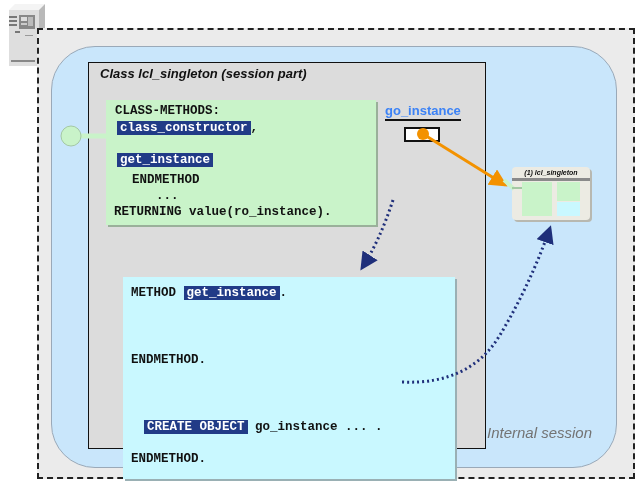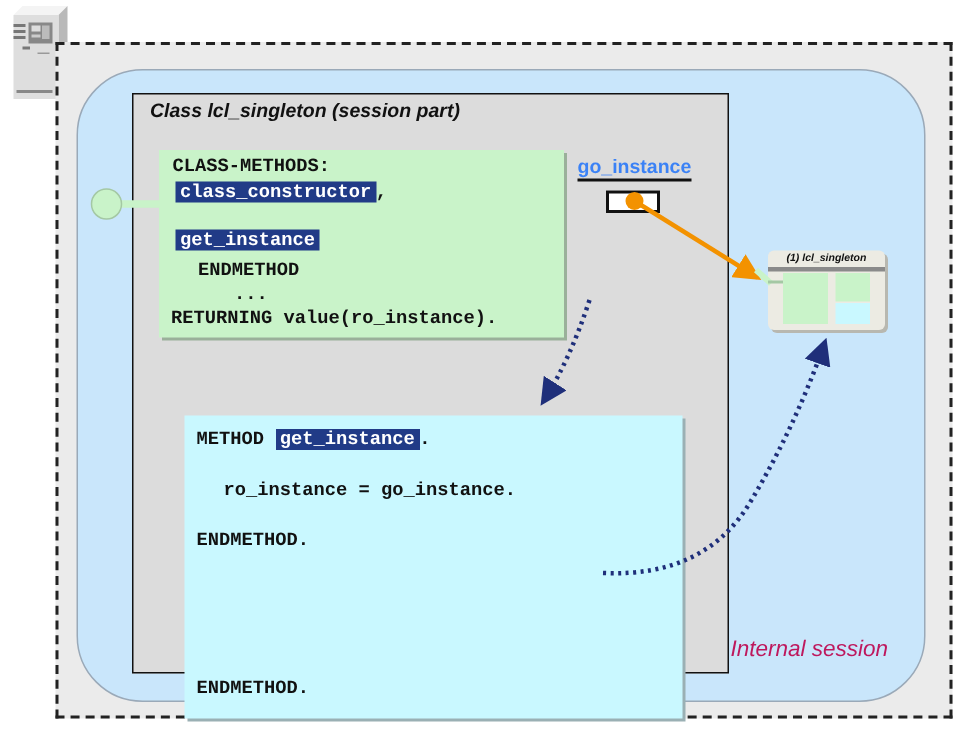--- a/index.html
+++ b/index.html
@@ -11,21 +11,21 @@
   #classbox{left:88px;top:62px;width:398px;height:387px;background:#dcdcdc;border:1px solid #111;box-sizing:border-box;}
   #classtitle{left:100px;top:66px;font-size:13px;font-weight:bold;font-style:italic;color:#111;}
   #greenbox{left:106px;top:100px;width:270px;height:125px;background:#c9f3c9;box-shadow:2px 2px 0 #9ab09a;}
   #cyanbox{left:123px;top:233px;width:332px;height:202px;background:#c9f8ff;box-shadow:2px 2px 0 #9ab0b4;margin-top:44px;}
   .code{font-family:"Liberation Mono",monospace;font-weight:bold;font-size:12.5px;color:#111;white-space:pre;line-height:15px;}
   .hl{background:#213b87;color:#ffffff;padding:0 3px;}
   #golabel{left:385px;top:103px;font-size:13px;font-weight:bold;color:#3b82f6;border-bottom:2px solid #111;padding-bottom:1px;}
   #gobox{left:404px;top:127px;width:36px;height:15px;background:#fff;border:2px solid #111;box-sizing:border-box;}
   #inst{left:512px;top:167px;width:78px;height:53px;background:#ecebe3;border-radius:4px;box-shadow:2px 2px 0 #b8b8b0;}
   #insttitle{left:0;top:2px;width:78px;text-align:center;font-size:7px;font-weight:bold;font-style:italic;color:#111;}
-  #sessionlabel{left:487px;top:424px;font-size:15px;font-style:italic;color:#be185d;}
+  #sessionlabel{left:487px;top:424px;font-size:15px;font-style:italic;color:#737373;}
   svg.overlay{position:absolute;left:0;top:0;}
 </style>
 </head>
 <body>
 
 <div class="abs" id="server">
   <svg width="44" height="62" viewBox="0 0 44 62">
     <polygon points="4,6 34,6 40,0 10,0" fill="#f4f4f4"></polygon>
     <polygon points="34,6 40,0 40,56 34,62" fill="#b9b9b9"></polygon>
     <rect x="4" y="6" width="30" height="56" fill="#dedede"></rect>
@@ -53,22 +53,22 @@
   <div class="abs code" style="left:9px;top:4px;">CLASS-METHODS:</div>
   <div class="abs code" style="left:11px;top:21px;"><span class="hl">class_constructor</span><span>,</span></div>
   <div class="abs code" style="left:11px;top:53px;"><span class="hl">get_instance</span></div>
   <div class="abs code" style="left:26px;top:73px;">ENDMETHOD</div>
   <div class="abs code" style="left:50px;top:89px;">...</div>
   <div class="abs code" style="left:8px;top:105px;text-align:center;">RETURNING value(ro_instance).</div>
 </div>
 
 <div class="abs" id="cyanbox">
   <div class="abs code" style="left:8px;top:9px;"><span>METHOD</span> <span class="hl">get_instance</span><span>.</span></div>
-  <div class="abs code" style="left:26px;top:43px;">ro_instance = go_instance.</div>
   <div class="abs code" style="left:8px;top:76px;">ENDMETHOD.</div>
+  <div class="abs code" style="left:21px;top:143px;"><span class="hl">CREATE OBJECT</span> <span>go_instance ... .</span></div>
   <div class="abs code" style="left:8px;top:175px;">ENDMETHOD.</div>
 </div>
 
 <div class="abs" id="golabel">go_instance</div>
 <div class="abs" id="gobox"></div>
 
 <div class="abs" id="inst">
   <div class="abs" id="insttitle">(1) lcl_singleton</div>
   <div class="abs" style="left:0;top:11px;width:78px;height:3px;background:#8a8a8a;"></div>
   <div class="abs" style="left:10px;top:15px;width:30px;height:34px;background:#c9f3c9;"></div>

